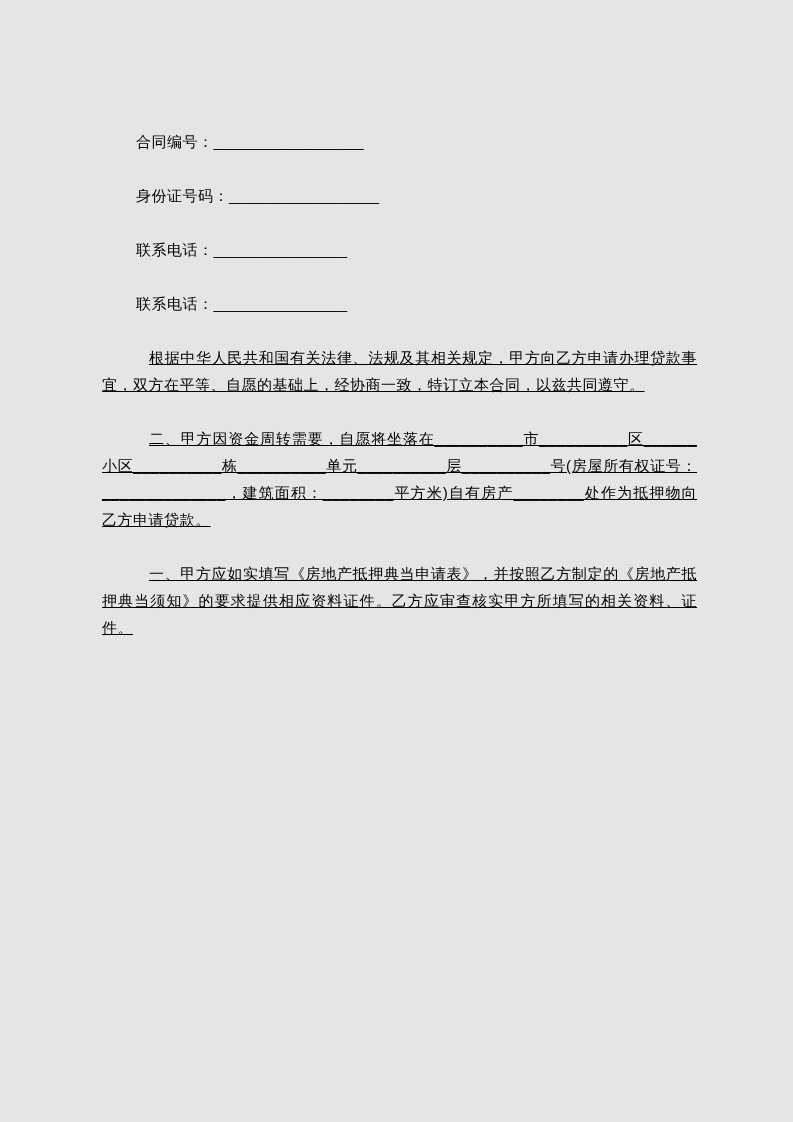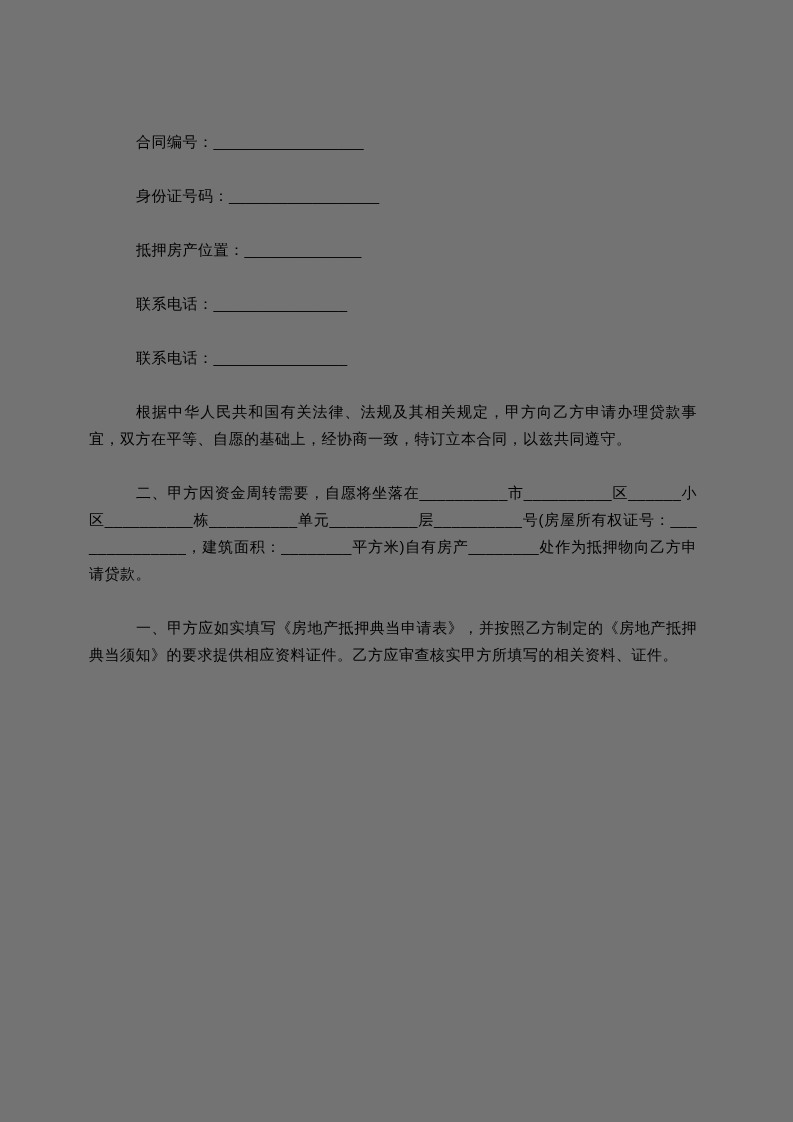--- a/index.html
+++ b/index.html
@@ -4,21 +4,21 @@
 <style>
   html, body {
     margin: 0;
     padding: 0;
     background: #ffffff;
   }
   .page {
     position: relative;
     width: 793px;
     height: 1122px;
-    background: #737373;
+    background: #e5e5e5;
     color: #000000;
     font-family: "Liberation Sans", "DejaVu Sans", sans-serif;
     font-size: 15px;
     line-height: 27px;
     box-sizing: border-box;
     padding: 128px 96px 0 89px;
     overflow: hidden;
   }
   .fields p.line {
     margin: 0 0 27px 0;
@@ -26,36 +26,36 @@
     text-align: left;
     white-space: nowrap;
   }
   .lbl, .sfx {
     letter-spacing: 0.5px;
   }
   .blank {
     letter-spacing: 0;
   }
   .body-text p.para {
-    margin: 0 0 27px 0;
+    margin: 0 0 27px 13px;
     text-indent: 47px;
     text-align: justify;
     word-break: break-all;
     letter-spacing: 0.5px;
+    text-decoration: underline;
   }
 </style>
 </head>
 <body>
 
 <div class="page">
 
   <section class="fields">
     <p class="line"><span class="lbl">合同编号：</span><span class="blank">__________________</span><span class="sfx"></span></p>
     <p class="line"><span class="lbl">身份证号码：</span><span class="blank">__________________</span><span class="sfx"></span></p>
-    <p class="line"><span class="lbl">抵押房产位置：</span><span class="blank">______________</span><span class="sfx"></span></p>
     <p class="line"><span class="lbl">联系电话：</span><span class="blank">________________</span><span class="sfx"></span></p>
     <p class="line"><span class="lbl">联系电话：</span><span class="blank">________________</span><span class="sfx"></span></p>
   </section>
 
   <section class="body-text">
     <p class="para">根据中华人民共和国有关法律、法规及其相关规定，甲方向乙方申请办理贷款事宜，双方在平等、自愿的基础上，经协商一致，特订立本合同，以兹共同遵守。</p>
     <p class="para">二、甲方因资金周转需要，自愿将坐落在__________市__________区______小区__________栋__________单元__________层__________号(房屋所有权证号：______________，建筑面积：________平方米)自有房产________处作为抵押物向乙方申请贷款。</p>
     <p class="para">一、甲方应如实填写《房地产抵押典当申请表》，并按照乙方制定的《房地产抵押典当须知》的要求提供相应资料证件。乙方应审查核实甲方所填写的相关资料、证件。</p>
   </section>
 

